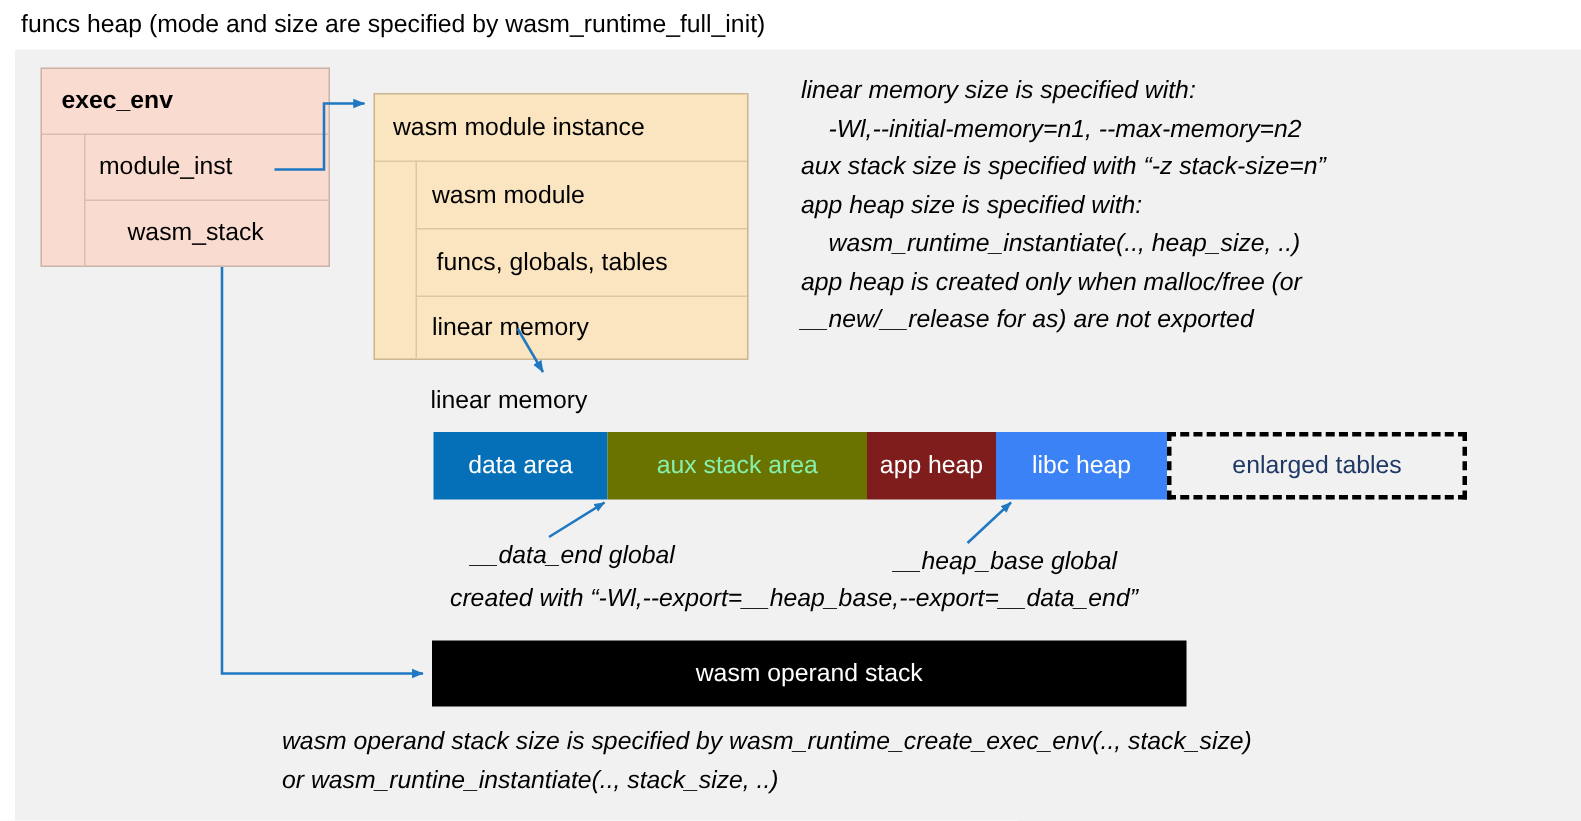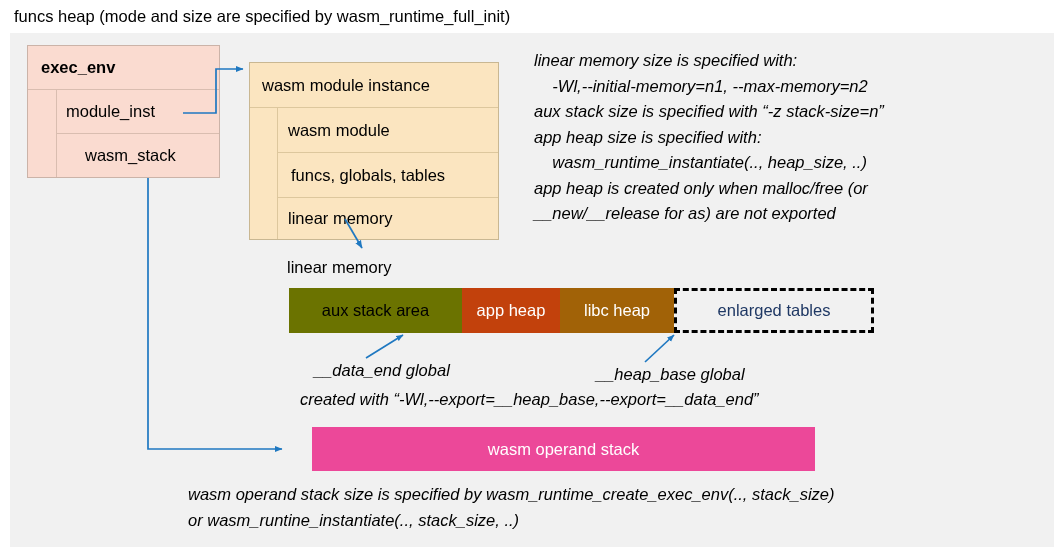--- a/index.html
+++ b/index.html
@@ -198,39 +198,42 @@
   <div class="textblock" id="notes">linear memory size is specified with:
     -Wl,--initial-memory=n1, --max-memory=n2
 aux stack size is specified with “-z stack-size=n”
 app heap size is specified with:
     wasm_runtime_instantiate(.., heap_size, ..)
 app heap is created only when malloc/free (or
 __new/__release for as) are not exported</div>
 
   <div id="lm-label">linear memory</div>
   <div id="membar">
-      <div class="seg" style="width: 173px; background: rgb(107, 115, 0); color: #000000;">
+      <div class="seg" style="width: 116px; background: rgb(5, 112, 184); color: rgb(255, 255, 255);">
+        <span>data area</span>
+      </div>
+      <div class="seg" style="width: 173px; background: rgb(107, 115, 0); color: #86efac;">
         <span>aux stack area</span>
       </div>
-      <div class="seg" style="width: 98px; background: #c2410c; color: rgb(255, 255, 255);">
+      <div class="seg" style="width: 86px; background: #7f1d1d; color: rgb(255, 255, 255);">
         <span>app heap</span>
       </div>
-      <div class="seg" style="width: 114px; background: #a16207; color: rgb(255, 255, 255);">
+      <div class="seg" style="width: 114px; background: #3b82f6; color: rgb(255, 255, 255);">
         <span>libc heap</span>
       </div>
       <div class="seg dashed" style="width: 200px; color: rgb(31, 56, 100);">
         <span>enlarged tables</span>
       </div>
     </div>
 
   <div class="textblock" id="lbl-data-end">__data_end global</div>
   <div class="textblock" id="lbl-heap-base">__heap_base global</div>
   <div class="textblock" id="lbl-exported">created with “-Wl,--export=__heap_base,--export=__data_end”</div>
 
-  <div id="opstack" style="background: #ec4899; margin-left: 24px;">
+  <div id="opstack" style="background: #000000;">
     <span>wasm operand stack</span>
   </div>
 
   <div class="textblock" id="bottom-note">wasm operand stack size is specified by wasm_runtime_create_exec_env(.., stack_size)
 or wasm_runtine_instantiate(.., stack_size, ..)</div>
 
   <svg id="wires" viewBox="0 0 1054 547">
     <defs>
       <marker id="arrow" markerWidth="9" markerHeight="9" refX="7.5" refY="3.6" orient="auto" markerUnits="userSpaceOnUse">
         <path d="M0,0.4 L8,3.6 L0,6.8 z" fill="#1f78c1"></path>

